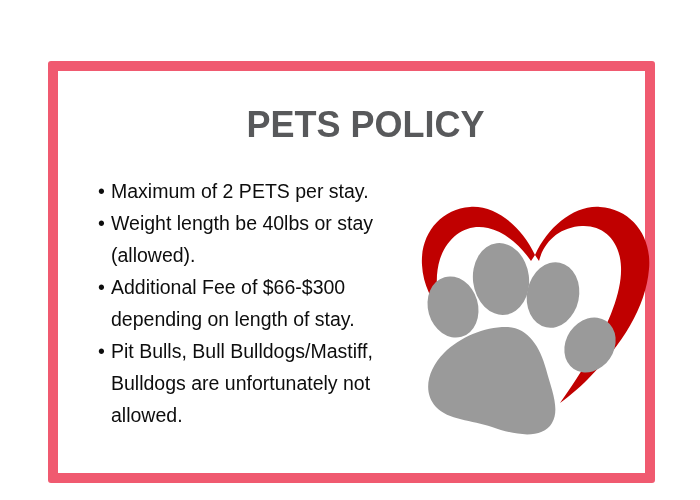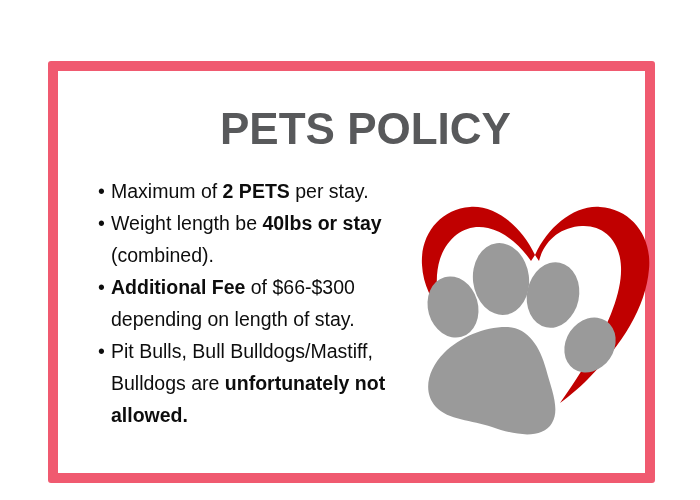--- a/index.html
+++ b/index.html
@@ -35,21 +35,21 @@
   }
 
   
   .title {
     position: absolute;
     left: 0;
     right: 0;
     top: 36px;
     text-align: center;
     font-family: "Liberation Sans", sans-serif;
-    font-size: 44px;
+    font-size: 36px;
     font-weight: bold;
     letter-spacing: 0px;
     color: #58595b;
     line-height: 1;
     white-space: nowrap;
     padding-left: 28px;
   }
 
   
   .bullets {
@@ -71,21 +71,21 @@
     margin: 0 0 0 0;
   }
   .bullets li + li { margin-top: 0; }
   .bullets li .bullet-dot {
     position: absolute;
     left: 0;
     top: 0;
     font-size: 19.5px;
     line-height: 32px;
   }
-  .bullets b { font-weight: bold; }
+  .bullets b { font-weight: normal; }
 
   
   .graphic {
     position: absolute;
     left: 352px;
     top: 126px;
     width: 250px;
     height: 240px;
     pointer-events: none;
   }
@@ -95,21 +95,21 @@
 <body>
 
 <div class="poster">
 
   <div class="frame">
 
     <div class="title">PETS POLICY</div>
 
     <ul class="bullets" id="policy-list">
         <li><span class="bullet-dot">•</span><span><span>Maximum of </span><b>2 PETS</b><span> per stay.</span></span></li>
-        <li><span class="bullet-dot">•</span><span><span>Weight length be </span><b>40lbs or stay</b><span> (combined).</span></span></li>
+        <li><span class="bullet-dot">•</span><span><span>Weight length be </span><b>40lbs or stay</b><span> (allowed).</span></span></li>
         <li><span class="bullet-dot">•</span><span><b>Additional Fee</b><span> of $66-$300 depending on length of stay.</span></span></li>
         <li><span class="bullet-dot">•</span><span><span>Pit Bulls, Bull Bulldogs/Mastiff, Bulldogs are </span><b>unfortunately not allowed.</b></span></li>
       </ul>
 
     <div class="graphic">
       <svg viewBox="0 0 250 240" xmlns="http://www.w3.org/2000/svg" aria-hidden="true">
 
         <g>
 
           <path d="M125 58

